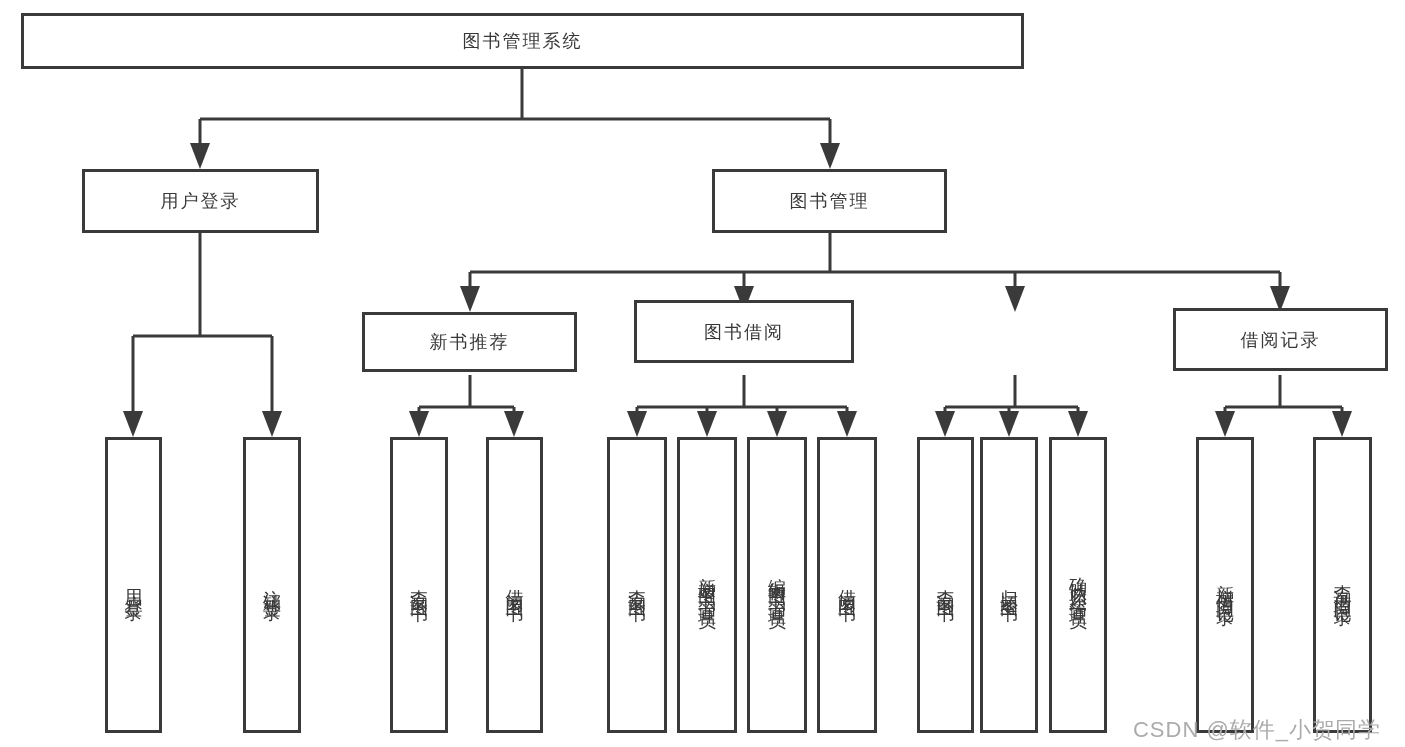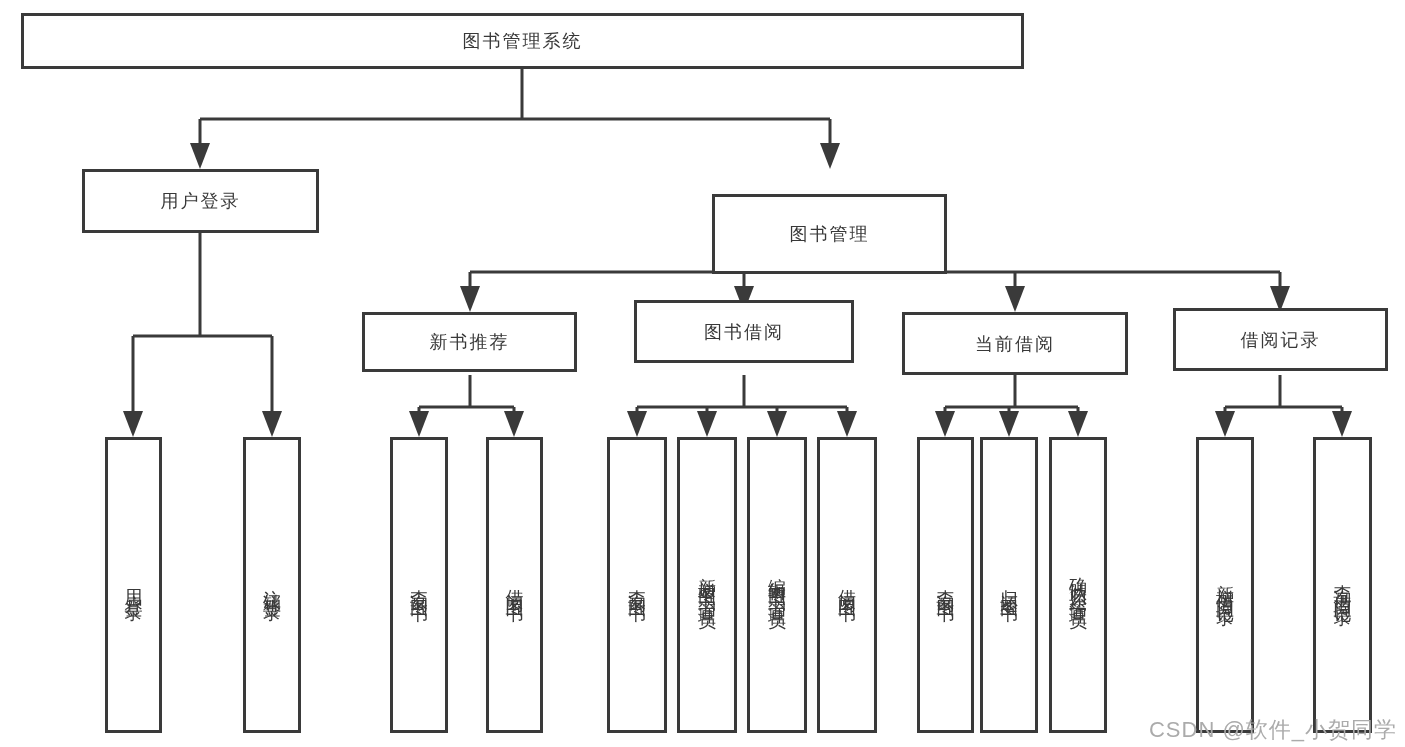--- a/index.html
+++ b/index.html
@@ -31,21 +31,21 @@
     white-space: nowrap;
   }
   .v-box {
     writing-mode: vertical-rl;
     text-orientation: mixed;
     letter-spacing: 5px;
     white-space: normal;
   }
   .watermark {
     position: absolute;
-    right: 8px;
+    right: 24px;
     bottom: 2px;
     font-size: 22px;
     letter-spacing: 1px;
     color: #ababab;
     pointer-events: none;
   }
 </style>
 </head>
 <body>
 
@@ -98,32 +98,29 @@
     </g>
   </svg>
 
   <div class="box" style="left:21px; top:13px; width:1003px; height:56px;">
     <span>图书管理系统</span>
   </div>
 
   <div class="box" style="left:82px; top:169px; width:237px; height:64px;">
     <span>用户登录</span>
   </div>
-  <div class="box" style="left:712px; top:169px; width:235px; height:80px;margin-top:25px;">
+  <div class="box" style="left:712px; top:169px; width:235px; height:64px;">
     <span>图书管理</span>
   </div>
 
   <div class="box" style="left:362px; top:312px; width:215px; height:60px;">
     <span>新书推荐</span>
   </div>
   <div class="box" style="left:634px; top:300px; width:220px; height:63px;align-items:center;">
     <span>图书借阅</span>
-  </div>
-  <div class="box" style="left:902px; top:312px; width:226px; height:63px;">
-    <span>当前借阅</span>
   </div>
   <div class="box" style="left:1173px; top:308px; width:215px; height:63px;">
     <span>借阅记录</span>
   </div>
 
   <div class="box v-box" style="left:105px; top:437px; width:57px; height:296px;">
     <span>用户登录</span>
   </div>
   <div class="box v-box" style="left:243px; top:437px; width:58px; height:296px;">
     <span>注销登录</span>

